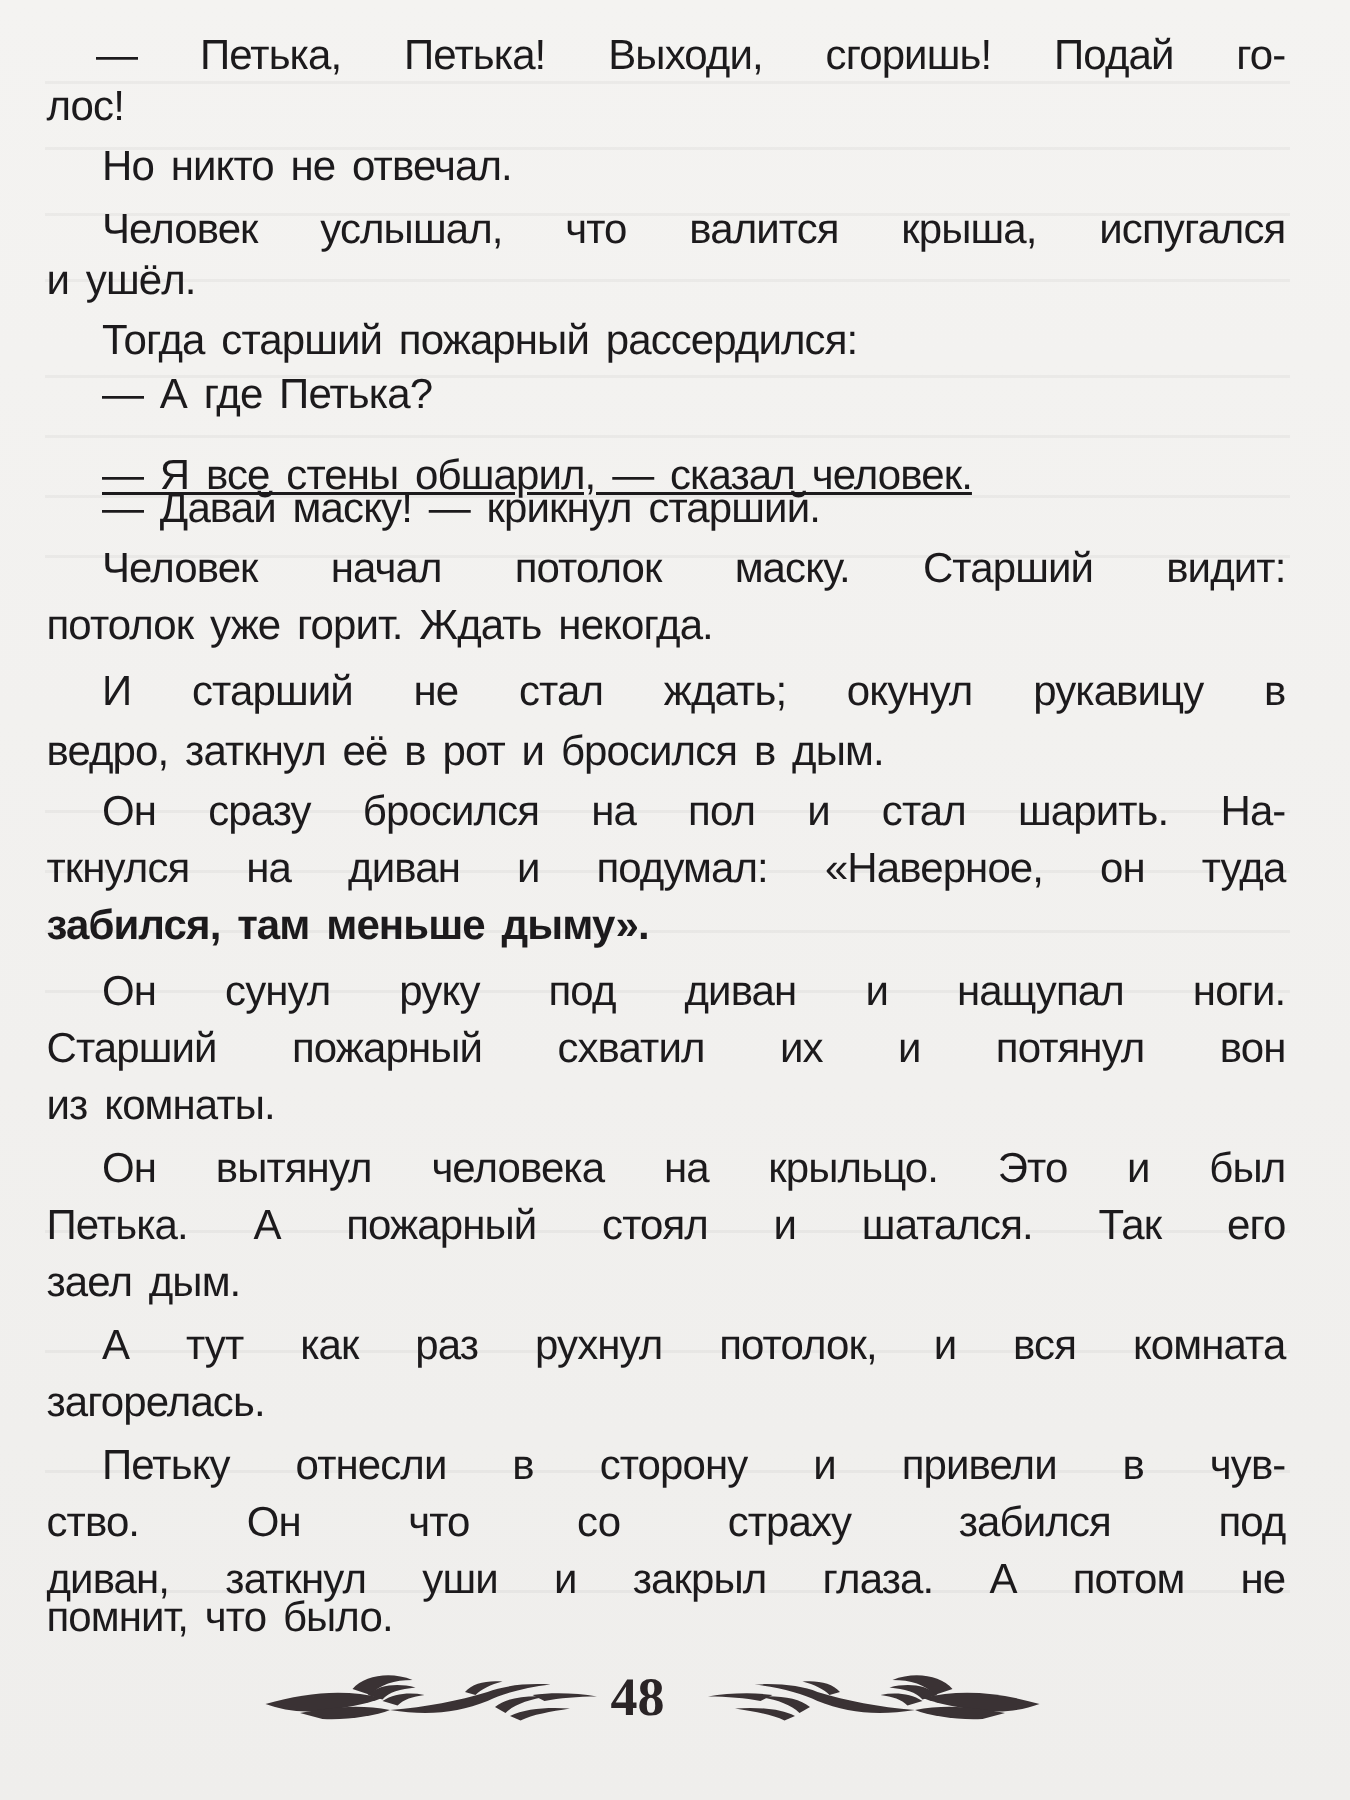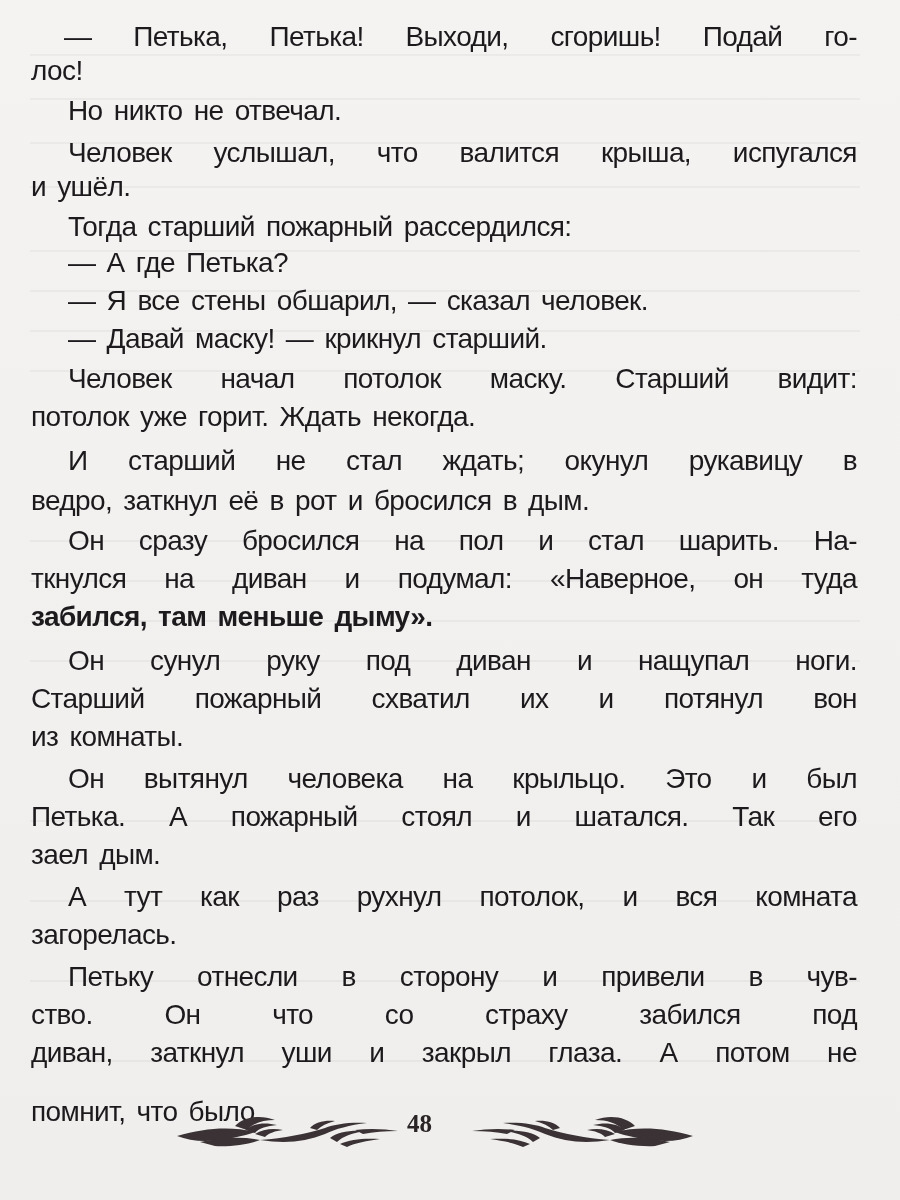--- a/index.html
+++ b/index.html
@@ -63,21 +63,21 @@
     top: 1100px;
     width: 900px;
     height: 70px;
   }
   .pagenum {
     position: absolute;
     left: 407px;
     top: 10px;
     font-family: "Liberation Serif", serif;
     font-weight: bold;
-    font-size: 25px;
+    font-size: 36px;
     color: #2a2426;
   }
   .orn {
     position: absolute;
     top: 14px;
   }
 </style>
 </head>
 <body>
 
@@ -134,21 +134,21 @@
     </div>
 
     <div class="line short" style="top:200px; left:37px;">
       <span>Тогда старший пожарный рассердился:</span>
     </div>
 
     <div class="line short" style="top:236px; left:37px;">
       <span>— А где Петька?</span>
     </div>
 
-    <div class="line short" style="top:274px; left:37px;">
+    <div class="line short" style="top:290px; left:37px;text-decoration:underline;">
       <span>— Я все стены обшарил, — сказал человек.</span>
     </div>
 
     <div class="line short" style="top:312px; left:37px;">
       <span>— Давай маску! — крикнул старший.</span>
     </div>
 
     <div class="line full" style="top:352px; left:37px; width:789px;">
         <span>Человек</span>
         <span>начал</span>
@@ -285,21 +285,21 @@
         <span>диван,</span>
         <span>заткнул</span>
         <span>уши</span>
         <span>и</span>
         <span>закрыл</span>
         <span>глаза.</span>
         <span>А</span>
         <span>потом</span>
         <span>не</span>
       </div>
-    <div class="line short" style="top:1085px;">
+    <div class="line short" style="top:1051px;">
       <span>помнит, что было.</span>
     </div>
   </div>
 
   <div class="footer">
     <svg class="orn" style="left:175px;" width="225" height="40" viewBox="0 0 225 40">
       <path d="M2,22 C30,14 55,12 80,18 C70,22 50,26 30,27 C20,27 10,25 2,22 Z" fill="#3a3234"></path>
       <path d="M25,28 C45,24 65,22 85,26 C75,30 55,33 40,32 Z" fill="#3a3234"></path>
       <path d="M60,12 C68,3 85,0 100,6 C88,6 78,9 72,16 Z" fill="#3a3234"></path>
       <path d="M70,16 C78,9 90,8 102,11 C92,12 84,14 80,19 Z" fill="#3a3234"></path>

